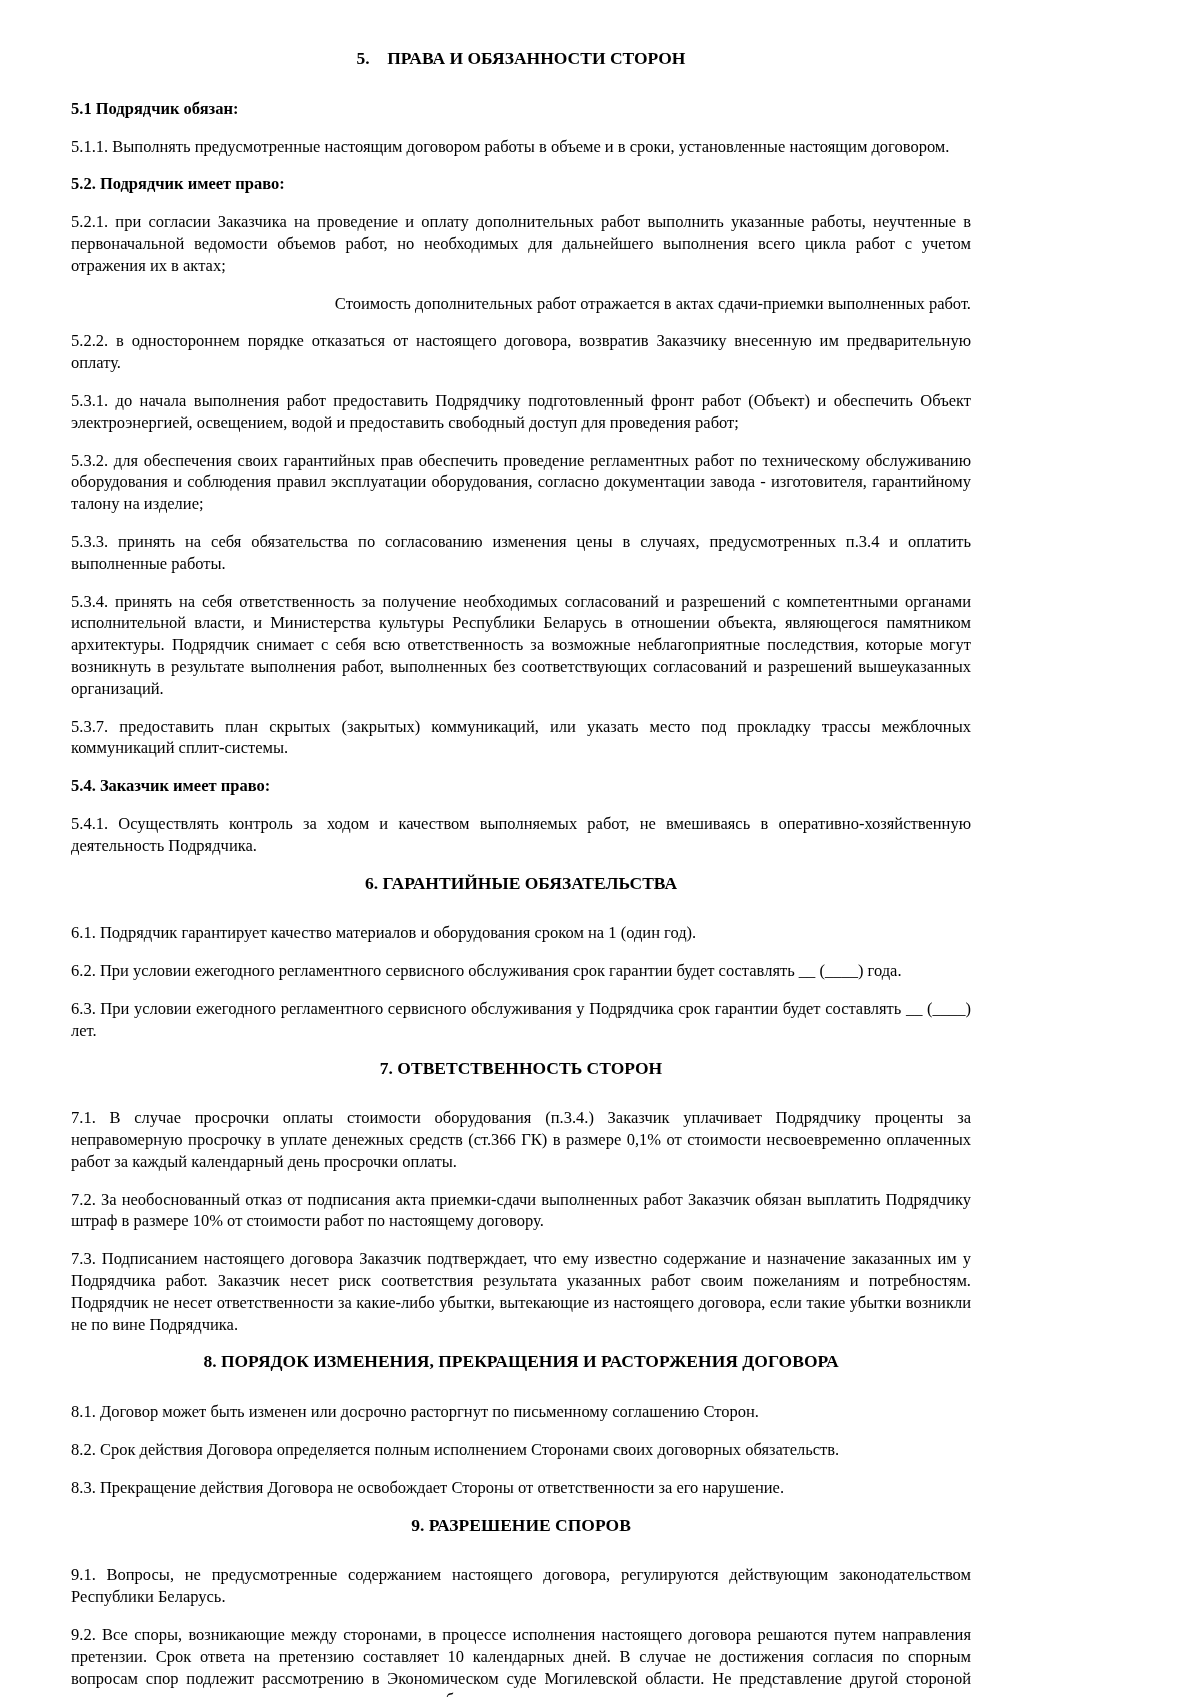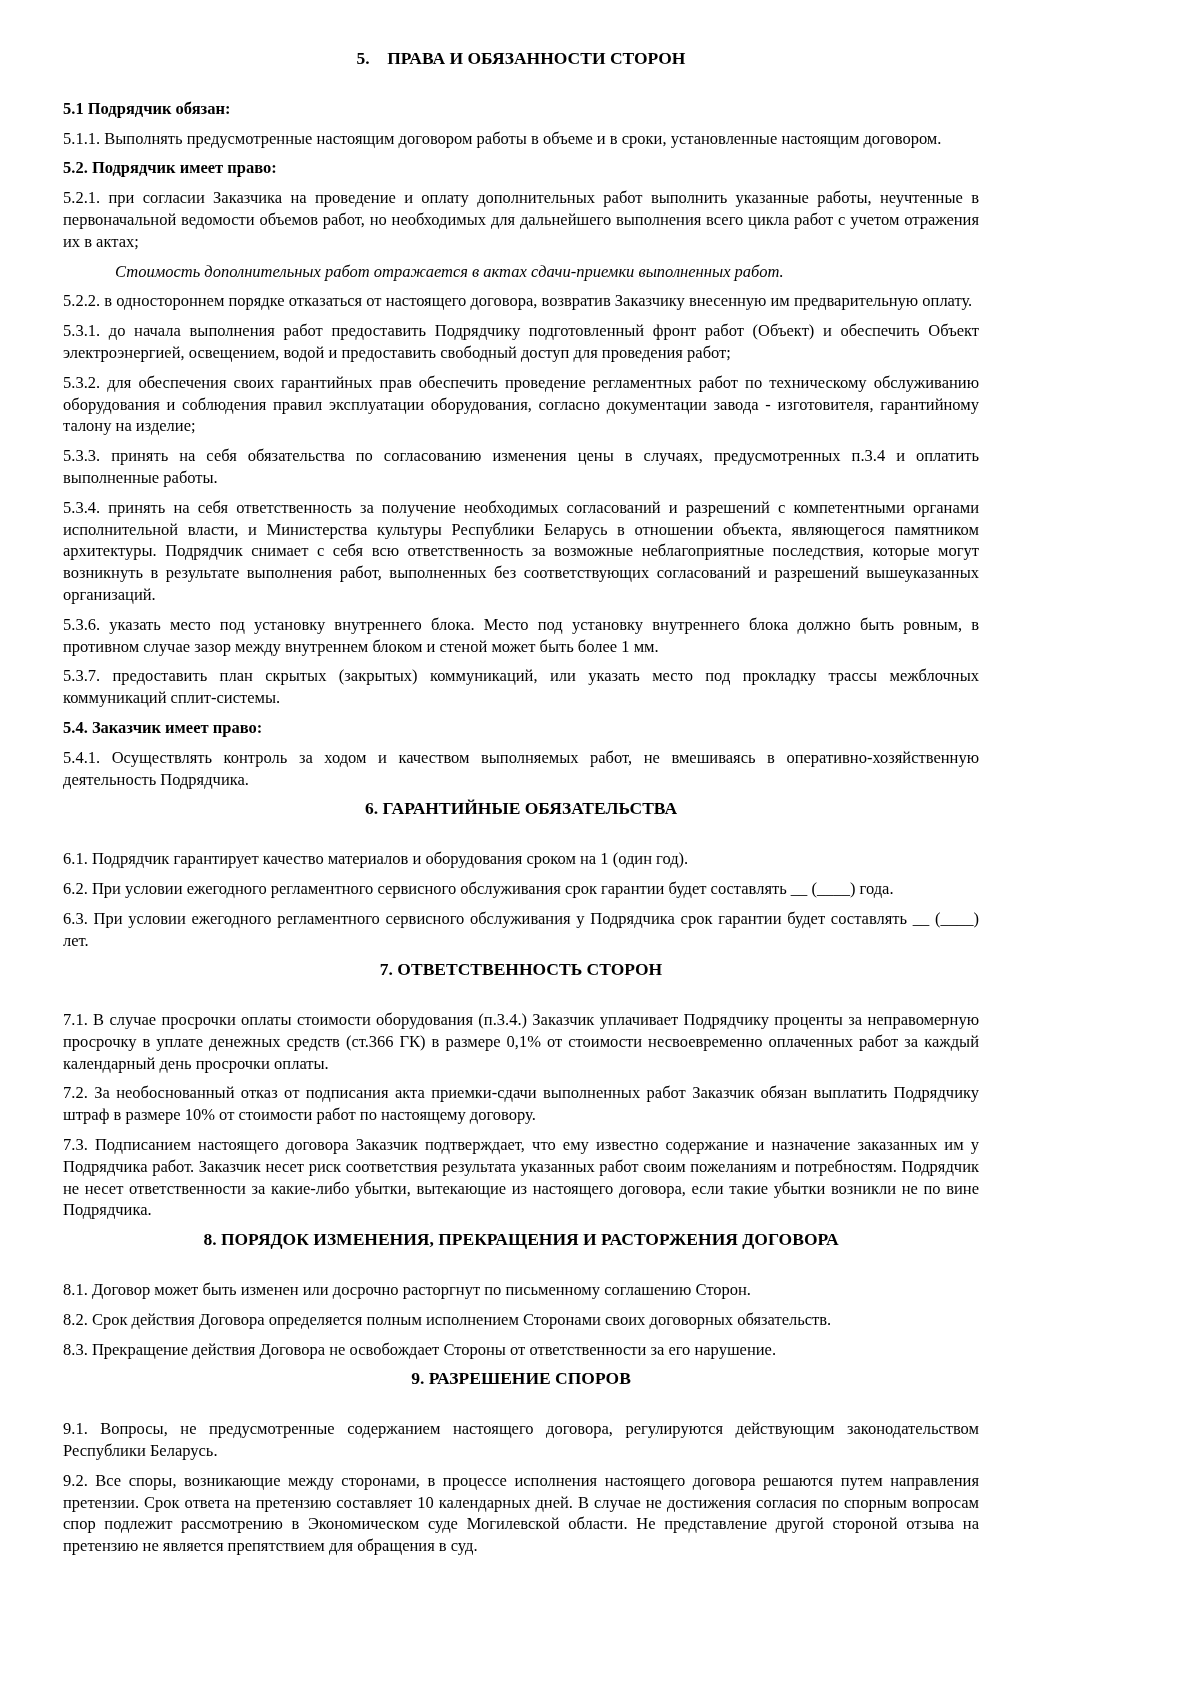--- a/index.html
+++ b/index.html
@@ -22,49 +22,47 @@
   .section-title {
     text-align: center;
     font-weight: bold;
     font-size: 17.5px;
     white-space: pre-wrap;
     margin: 0 0 28px 0;
   }
   .section-title.not-first {
   }
   .para {
-    margin: 8px;
+    margin: 16px;
     text-align: justify;
   }
   .para.bold {
     font-weight: bold;
   }
   .para.indent {
     text-indent: 52px;
-    text-align: left;
-    font-style: italic;
+    text-align: right;
   }
 </style>
 </head>
 <body>
 
 <div class="page">
 
   <div class="section-title">5.    ПРАВА И ОБЯЗАННОСТИ СТОРОН</div>
   <p class="para bold">5.1 Подрядчик обязан:</p>
   <p class="para">5.1.1. Выполнять предусмотренные настоящим договором работы в объеме и в сроки, установленные настоящим договором.</p>
   <p class="para bold">5.2. Подрядчик имеет право:</p>
   <p class="para">5.2.1. при согласии Заказчика на проведение и оплату дополнительных работ выполнить указанные работы, неучтенные в первоначальной ведомости объемов работ, но необходимых для дальнейшего выполнения всего цикла работ с учетом отражения их в актах;</p>
   <p class="para indent">Стоимость дополнительных работ отражается в актах сдачи-приемки выполненных работ.</p>
   <p class="para">5.2.2. в одностороннем порядке отказаться от настоящего договора, возвратив Заказчику внесенную им предварительную оплату.</p>
   <p class="para">5.3.1. до начала выполнения работ предоставить Подрядчику подготовленный фронт работ (Объект) и обеспечить Объект электроэнергией, освещением, водой и предоставить свободный доступ для проведения работ;</p>
   <p class="para">5.3.2. для обеспечения своих гарантийных прав обеспечить проведение регламентных работ по техническому обслуживанию оборудования и соблюдения правил эксплуатации оборудования, согласно документации завода - изготовителя, гарантийному талону на изделие;</p>
   <p class="para">5.3.3. принять на себя обязательства по согласованию изменения цены в случаях, предусмотренных п.3.4 и оплатить выполненные работы.</p>
   <p class="para">5.3.4. принять на себя ответственность за получение необходимых согласований и разрешений с компетентными органами исполнительной власти, и Министерства культуры Республики Беларусь в отношении объекта, являющегося памятником архитектуры. Подрядчик снимает с себя всю ответственность за возможные неблагоприятные последствия, которые могут возникнуть в результате выполнения работ, выполненных без соответствующих согласований и разрешений вышеуказанных организаций.</p>
-  <p class="para">5.3.6. указать место под установку внутреннего блока. Место под установку внутреннего блока должно быть ровным, в противном случае зазор между внутреннем блоком и стеной может быть более 1 мм.</p>
   <p class="para">5.3.7. предоставить план скрытых (закрытых) коммуникаций, или указать место под прокладку трассы межблочных коммуникаций сплит-системы.</p>
   <p class="para bold">5.4. Заказчик имеет право:</p>
   <p class="para">5.4.1. Осуществлять контроль за ходом и качеством выполняемых работ, не вмешиваясь в оперативно-хозяйственную деятельность Подрядчика.</p>
 
   <div class="section-title not-first">6. ГАРАНТИЙНЫЕ ОБЯЗАТЕЛЬСТВА</div>
   <p class="para">6.1. Подрядчик гарантирует качество материалов и оборудования сроком на 1 (один год).</p>
   <p class="para">6.2. При условии ежегодного регламентного сервисного обслуживания срок гарантии будет составлять __ (____) года.</p>
   <p class="para">6.3. При условии ежегодного регламентного сервисного обслуживания у Подрядчика срок гарантии будет составлять __ (____) лет.</p>
 
   <div class="section-title not-first">7. ОТВЕТСТВЕННОСТЬ СТОРОН</div>

